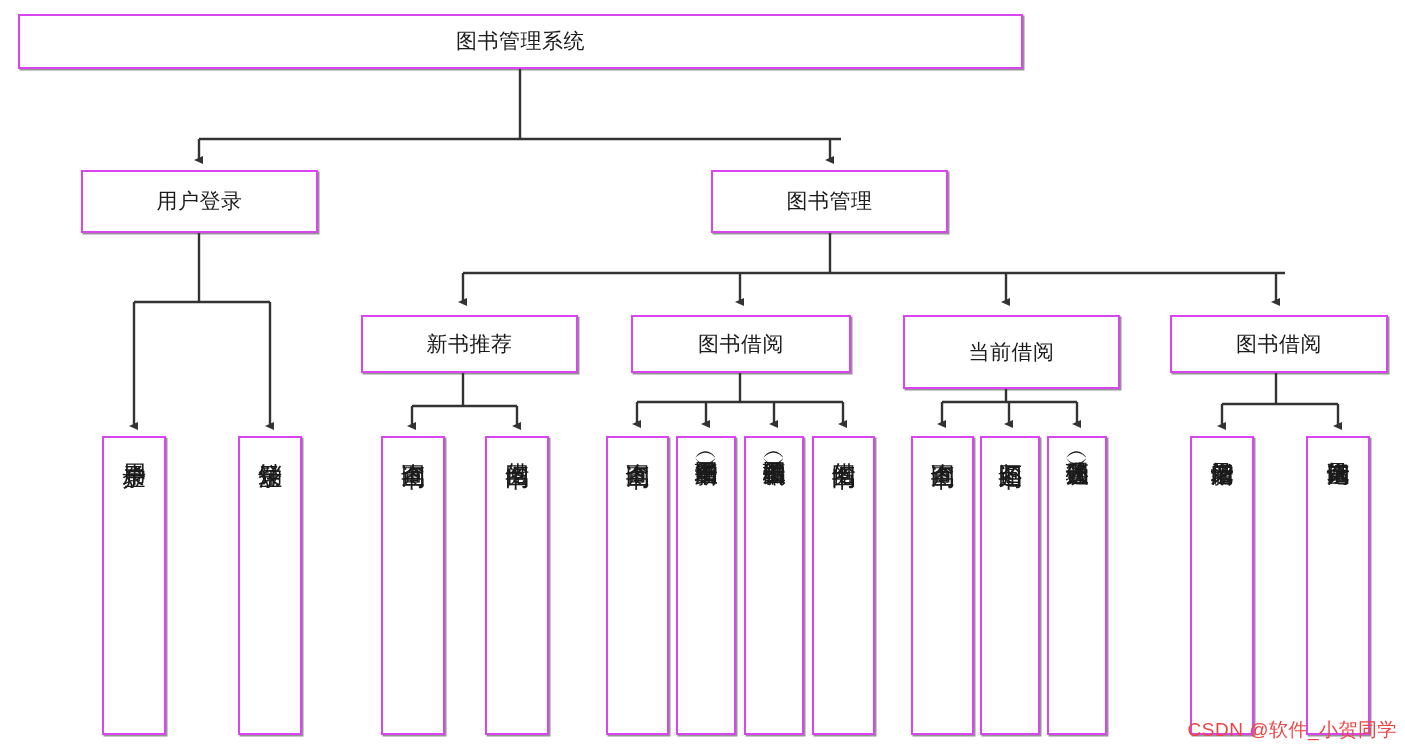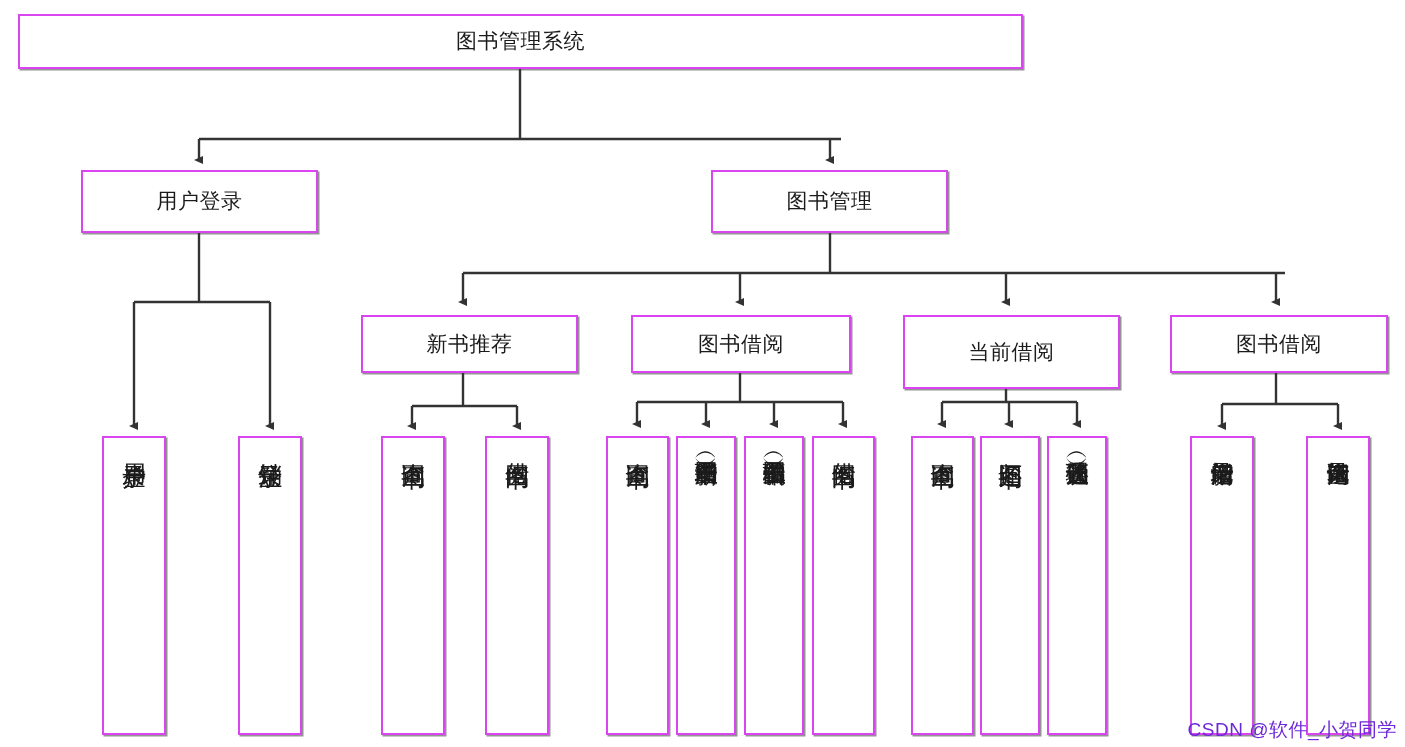--- a/index.html
+++ b/index.html
@@ -53,21 +53,21 @@
     letter-spacing:1px;
     white-space:nowrap;
     transform:translateX(0);
   }
   .node.vert.tight .lbl{ font-size:23px; letter-spacing:0px; }
   .watermark{
     position:absolute;
     right:8px;
     bottom:4px;
     font-size:19px;
-    color:#6d28d9;
+    color:#ef4444;
     letter-spacing:0.5px;
     z-index:3;
     white-space:nowrap;
   }
 </style>
 </head>
 <body>
 
 <div id="canvas">
 

